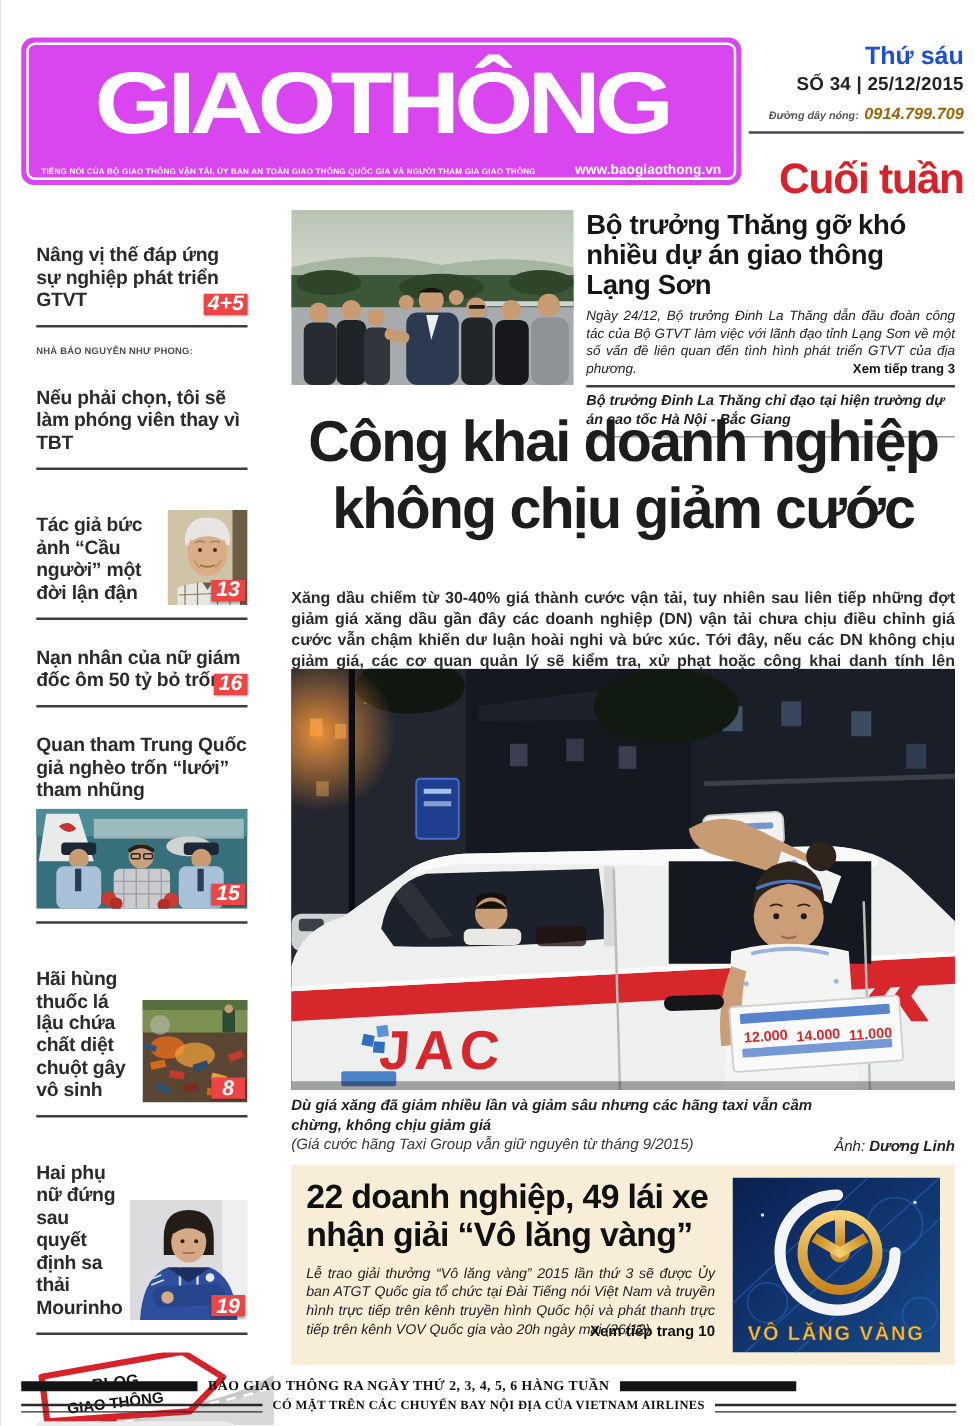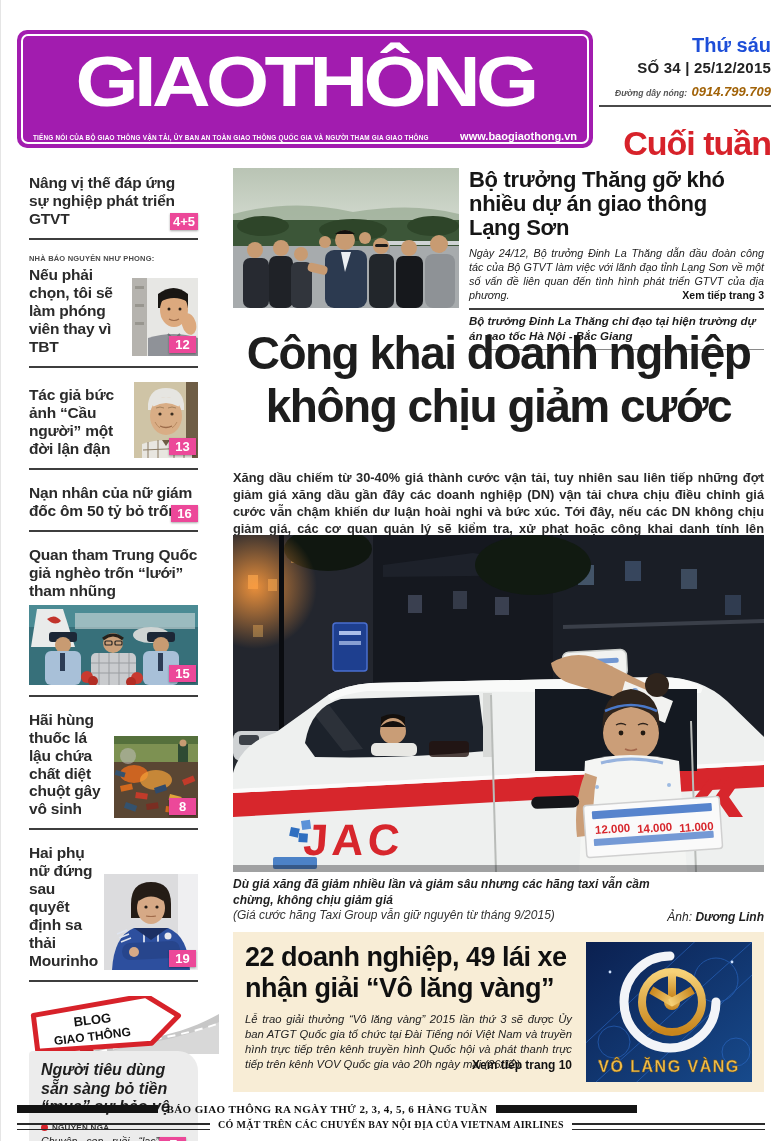--- a/index.html
+++ b/index.html
@@ -1,43 +1,43 @@
 <!DOCTYPE html>
 <html><head>
 <meta charset="utf-8">
 <style>
   html,body{margin:0;padding:0;background:#fff;}
   .page{position:relative;width:780px;height:1141px;background:#fff;overflow:hidden;
         font-family:"Liberation Sans",sans-serif;border-left:1px solid #e5e5e5;border-right:1px solid #d8d8d8;}
 
   
-  .masthead{position:absolute;left:16px;top:30px;width:576px;height:118px;background:#a21caf;border-radius:10px;}
+  .masthead{position:absolute;left:16px;top:30px;width:576px;height:118px;background:#d946ef;border-radius:10px;}
   .masthead-inner{position:absolute;inset:4px;border:2px solid #fff;border-radius:7px;}
   .logo{position:absolute;left:0;right:0;top:4px;height:96px;display:flex;align-items:center;justify-content:center;
         color:#fff;font-size:70px;font-weight:800;letter-spacing:-4px;transform:scaleX(1.16);white-space:nowrap;}
   .tagline{position:absolute;left:16px;bottom:7px;color:#fff;font-size:6.4px;letter-spacing:.2px;font-weight:700;}
   .website{position:absolute;right:16px;bottom:6px;color:#fff;font-size:11px;font-weight:800;}
   .issue-block{position:absolute;left:598px;top:34px;width:172px;text-align:right;}
   .day{font-size:20px;font-weight:800;color:#1d4ed8;}
   .issue{font-size:15px;font-weight:700;color:#222;margin-top:2px;letter-spacing:.2px;}
   .hotline{margin-top:6px;padding-bottom:5px;border-bottom:2px solid #4a4a4a;}
   .hot-label{font-style:italic;font-size:8.6px;color:#555;font-weight:700;}
   .hot-num{font-style:italic;font-size:13px;color:#a16207;font-weight:700;}
   .edition{margin-top:17px;font-size:34px;font-weight:800;color:#d7222a;letter-spacing:-1px;}
 
   
   .sidebar{position:absolute;left:28px;top:174px;width:169px;}
   .s-item{position:relative;padding-bottom:10px;margin-bottom:14px;border-bottom:2px solid #3d3d3d;}
-  .s-head{font-size:15.5px;font-weight:800;line-height:1.16;color:#2b2b2b;letter-spacing:-.2px;}
+  .s-head{font-size:15.5px;font-weight:800;line-height:1.16;color:#2b2b2b;letter-spacing:-.2px;margin-top:22px;}
   .kicker{font-size:7.5px;font-weight:700;color:#4a4a4a;letter-spacing:.2px;margin-bottom:3px;}
   .row{display:flex;gap:5px;align-items:flex-end;}
   .row .s-head{flex:1;}
   .pwrap{position:relative;flex-shrink:0;font-size:0;}
-  .badge{position:absolute;display:flex;align-items:center;justify-content:center;background:#ec4899;color:#fff;
-         font-weight:800;font-size:13px;height:17px;min-width:21px;padding:0 3px;box-shadow:0 1px 2px rgba(0,0,0,.35);}
+  .badge{position:absolute;display:flex;align-items:center;justify-content:center;background:#ef4444;color:#fff;
+         font-weight:800;font-size:17px;height:17px;min-width:21px;padding:0 3px;box-shadow:0 1px 2px rgba(0,0,0,.35);font-style:italic;}
   .badge-text{right:0;bottom:8px;}
   .badge-photo{right:2px;bottom:3px;}
   .photo-full{margin-top:5px;position:relative;font-size:0;}
 
   
   .blog{margin-top:4px;}
   .blog-sign{display:block;margin-left:-8px;}
   .blog-box{position:relative;background:#ececec;border-radius:4px 20px 4px 4px;padding:10px 12px 12px;margin-top:-3px;}
   .blog-title{font-size:16px;font-weight:800;font-style:italic;line-height:1.16;color:#1e1e1e;}
   .blog-byline{margin:6px 0 3px;display:flex;align-items:center;gap:4px;}
@@ -110,39 +110,20 @@
 
     <div class="s-item">
       <div class="s-head">Nâng vị thế đáp ứng sự nghiệp phát triển GTVT</div>
       <span class="badge badge-text">4+5</span>
     </div>
 
     <div class="s-item">
       <div class="kicker">NHÀ BÁO NGUYỄN NHƯ PHONG:</div>
       <div class="row">
         <div class="s-head">Nếu phải chọn, tôi sẽ làm phóng viên thay vì TBT</div>
-        <div class="pwrap">
-          <svg width="66" height="78" viewBox="0 0 66 78">
-            <rect width="66" height="78" fill="#e7e7e4"></rect>
-            <rect x="0" y="0" width="15" height="78" fill="#b5b3ae"></rect>
-            <rect x="3" y="8" width="9" height="3" fill="#98968f"></rect>
-              <rect x="3" y="26" width="9" height="3" fill="#98968f"></rect>
-              <rect x="3" y="44" width="9" height="3" fill="#98968f"></rect>
-            <path d="M26,16 Q42,4 56,16 L56,30 L26,30 Z" fill="#191613"></path>
-            <ellipse cx="42" cy="32" rx="14" ry="17" fill="#dca97e"></ellipse>
-            <path d="M28,18 Q42,10 56,18 L56,24 Q42,16 28,24 Z" fill="#191613"></path>
-            <circle cx="37" cy="31" r="1.5" fill="#2a2018"></circle>
-              <circle cx="48" cy="31" r="1.5" fill="#2a2018"></circle>
-            <path d="M37,41 Q42,44 47,41" stroke="#9c6b4a" stroke-width="1.2" fill="none"></path>
-            <ellipse cx="57" cy="46" rx="7" ry="11" fill="#dca97e" transform="rotate(-15 57 46)"></ellipse>
-            <path d="M16,60 Q42,52 66,60 L66,78 L16,78 Z" fill="#8f9298"></path>
-            <path d="M36,56 L42,62 L48,56" stroke="#6e7177" stroke-width="2" fill="none"></path>
-          </svg>
-          <span class="badge badge-photo">12</span>
-        </div>
       </div>
     </div>
 
     <div class="s-item">
       <div class="row">
         <div class="s-head">Tác giả bức ảnh “Cầu người” một đời lận đận</div>
         <div class="pwrap">
           <svg width="64" height="76" viewBox="0 0 64 76">
             <rect width="64" height="76" fill="#cfc4a6"></rect>
             <rect x="52" y="0" width="12" height="76" fill="#6e5d45"></rect>

